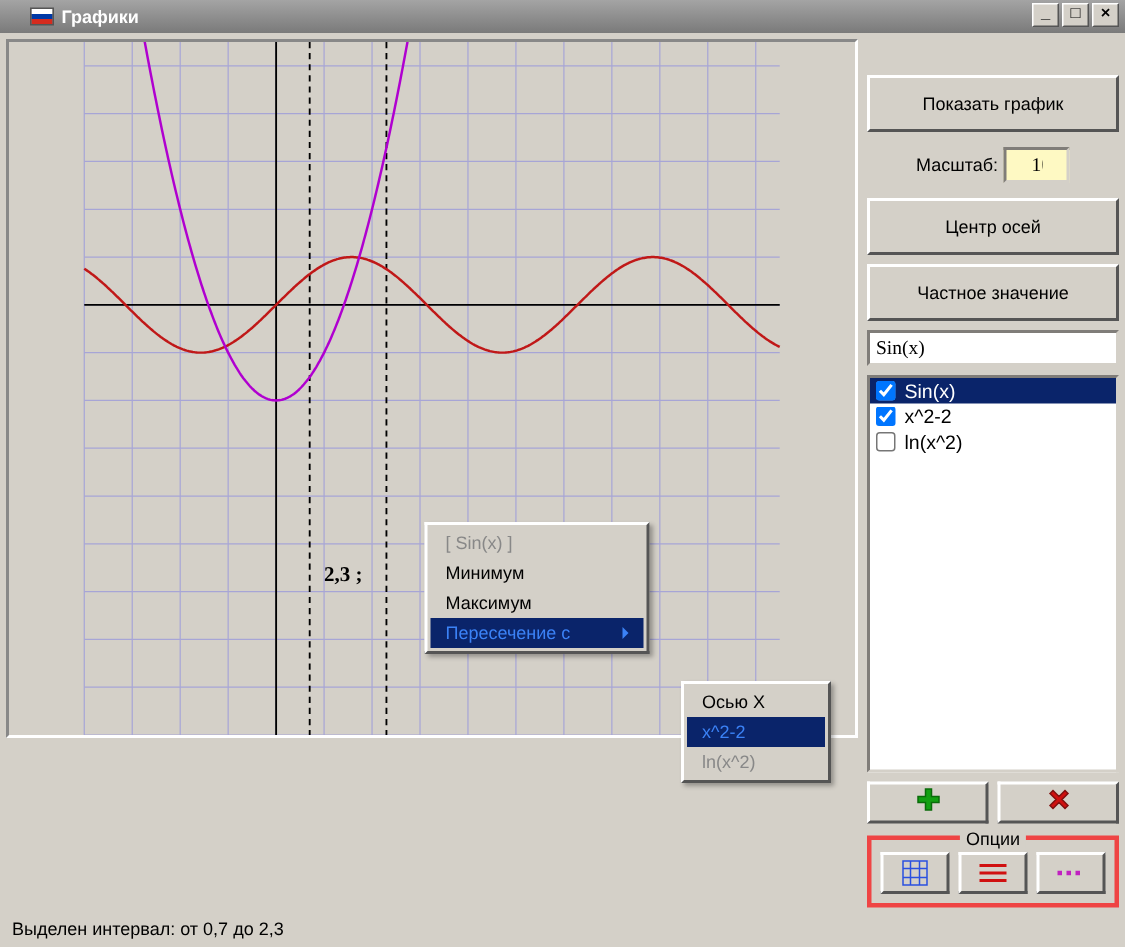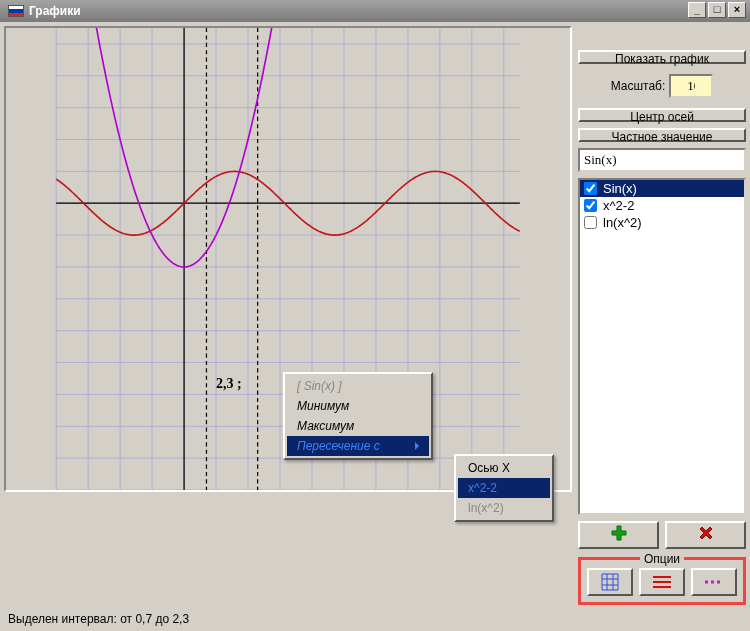--- a/index.html
+++ b/index.html
@@ -12,21 +12,21 @@
     height: 631px;
     overflow: hidden;
     position: relative;
   }
   .titlebar {
     height: 22px;
     background: linear-gradient(to bottom, #a4a4a4, #7a7a7a);
     color: #fff;
     display: flex;
     align-items: center;
-    padding-left: 8px;
+    padding-left: 20px;
     font-weight: bold;
     position: relative;
   }
   .titlebar .flag {
     width: 16px; height: 12px; margin-right: 5px;
     display: inline-block;
     background: linear-gradient(to bottom, #fff 0 33%, #0039a6 33% 66%, #d52b1e 66% 100%);
     border: 1px solid #555;
   }
   .titlebar-buttons {
@@ -72,21 +72,21 @@
     height: 100%;
   }
   .right-panel {
     flex: 1;
     display: flex;
     flex-direction: column;
     gap: 6px;
     padding-top: 24px;
   }
   .btn {
-    height: 14px;
+    height: 38px;
     background: #d4d0c8;
     border: 2px solid;
     border-color: #fff #555 #555 #fff;
     font: 12px Tahoma, Arial, sans-serif;
     cursor: pointer;
     padding: 0 4px;
   }
   .scale-row {
     display: flex; align-items: center; gap: 4px;
     padding: 4px 2px;
@@ -242,21 +242,21 @@
           </g>
           <line x1="0" y1="213.17241379310343" x2="564" y2="213.17241379310343" stroke="#000" stroke-width="1.5"></line>
           <line x1="155.58620689655172" y1="0" x2="155.58620689655172" y2="562" stroke="#000" stroke-width="1.5"></line>
           <line x1="182.8137931034483" y1="0" x2="182.8137931034483" y2="562" stroke="#000" stroke-width="1.5" stroke-dasharray="5,4"></line>
           <line x1="245.04827586206895" y1="0" x2="245.04827586206895" y2="562" stroke="#000" stroke-width="1.5" stroke-dasharray="5,4"></line>
           <path d="M0.0,183.8L1.0,184.5L2.0,185.2L3.0,185.9L4.0,186.6L5.0,187.3L6.0,188.1L7.0,188.8L8.0,189.6L9.0,190.4L10.0,191.2L11.0,192.1L12.0,192.9L13.0,193.8L14.0,194.6L15.0,195.5L16.0,196.4L17.0,197.3L18.0,198.2L19.0,199.2L20.0,200.1L21.0,201.0L22.0,202.0L23.0,202.9L24.0,203.9L25.0,204.9L26.0,205.9L27.0,206.8L28.0,207.8L29.0,208.8L30.0,209.8L31.0,210.8L32.0,211.8L33.0,212.8L34.0,213.8L35.0,214.8L36.0,215.8L37.0,216.8L38.0,217.8L39.0,218.7L40.0,219.7L41.0,220.7L42.0,221.7L43.0,222.7L44.0,223.6L45.0,224.6L46.0,225.5L47.0,226.5L48.0,227.4L49.0,228.3L50.0,229.2L51.0,230.1L52.0,231.0L53.0,231.9L54.0,232.8L55.0,233.6L56.0,234.5L57.0,235.3L58.0,236.1L59.0,236.9L60.0,237.7L61.0,238.4L62.0,239.2L63.0,239.9L64.0,240.6L65.0,241.3L66.0,242.0L67.0,242.6L68.0,243.3L69.0,243.9L70.0,244.5L71.0,245.1L72.0,245.6L73.0,246.2L74.0,246.7L75.0,247.2L76.0,247.6L77.0,248.1L78.0,248.5L79.0,248.9L80.0,249.3L81.0,249.6L82.0,250.0L83.0,250.3L84.0,250.5L85.0,250.8L86.0,251.0L87.0,251.2L88.0,251.4L89.0,251.5L90.0,251.7L91.0,251.8L92.0,251.9L93.0,251.9L94.0,251.9L95.0,251.9L96.0,251.9L97.0,251.9L98.0,251.8L99.0,251.7L100.0,251.5L101.0,251.4L102.0,251.2L103.0,251.0L104.0,250.8L105.0,250.5L106.0,250.2L107.0,249.9L108.0,249.6L109.0,249.3L110.0,248.9L111.0,248.5L112.0,248.1L113.0,247.6L114.0,247.2L115.0,246.7L116.0,246.2L117.0,245.6L118.0,245.1L119.0,244.5L120.0,243.9L121.0,243.3L122.0,242.6L123.0,242.0L124.0,241.3L125.0,240.6L126.0,239.9L127.0,239.2L128.0,238.4L129.0,237.6L130.0,236.9L131.0,236.1L132.0,235.3L133.0,234.4L134.0,233.6L135.0,232.7L136.0,231.9L137.0,231.0L138.0,230.1L139.0,229.2L140.0,228.3L141.0,227.4L142.0,226.4L143.0,225.5L144.0,224.5L145.0,223.6L146.0,222.6L147.0,221.7L148.0,220.7L149.0,219.7L150.0,218.7L151.0,217.7L152.0,216.7L153.0,215.7L154.0,214.8L155.0,213.8L156.0,212.8L157.0,211.8L158.0,210.8L159.0,209.8L160.0,208.8L161.0,207.8L162.0,206.8L163.0,205.8L164.0,204.9L165.0,203.9L166.0,202.9L167.0,202.0L168.0,201.0L169.0,200.1L170.0,199.1L171.0,198.2L172.0,197.3L173.0,196.4L174.0,195.5L175.0,194.6L176.0,193.8L177.0,192.9L178.0,192.1L179.0,191.2L180.0,190.4L181.0,189.6L182.0,188.8L183.0,188.1L184.0,187.3L185.0,186.6L186.0,185.9L187.0,185.2L188.0,184.5L189.0,183.8L190.0,183.2L191.0,182.6L192.0,182.0L193.0,181.4L194.0,180.8L195.0,180.3L196.0,179.8L197.0,179.3L198.0,178.8L199.0,178.4L200.0,177.9L201.0,177.5L202.0,177.1L203.0,176.8L204.0,176.5L205.0,176.1L206.0,175.9L207.0,175.6L208.0,175.4L209.0,175.2L210.0,175.0L211.0,174.8L212.0,174.7L213.0,174.6L214.0,174.5L215.0,174.5L216.0,174.4L217.0,174.4L218.0,174.4L219.0,174.5L220.0,174.6L221.0,174.7L222.0,174.8L223.0,174.9L224.0,175.1L225.0,175.3L226.0,175.5L227.0,175.8L228.0,176.0L229.0,176.3L230.0,176.7L231.0,177.0L232.0,177.4L233.0,177.8L234.0,178.2L235.0,178.6L236.0,179.1L237.0,179.6L238.0,180.1L239.0,180.6L240.0,181.2L241.0,181.7L242.0,182.3L243.0,183.0L244.0,183.6L245.0,184.2L246.0,184.9L247.0,185.6L248.0,186.3L249.0,187.0L250.0,187.8L251.0,188.5L252.0,189.3L253.0,190.1L254.0,190.9L255.0,191.7L256.0,192.6L257.0,193.4L258.0,194.3L259.0,195.2L260.0,196.1L261.0,197.0L262.0,197.9L263.0,198.8L264.0,199.7L265.0,200.7L266.0,201.6L267.0,202.6L268.0,203.5L269.0,204.5L270.0,205.5L271.0,206.4L272.0,207.4L273.0,208.4L274.0,209.4L275.0,210.4L276.0,211.4L277.0,212.4L278.0,213.4L279.0,214.4L280.0,215.4L281.0,216.4L282.0,217.4L283.0,218.4L284.0,219.3L285.0,220.3L286.0,221.3L287.0,222.3L288.0,223.2L289.0,224.2L290.0,225.1L291.0,226.1L292.0,227.0L293.0,228.0L294.0,228.9L295.0,229.8L296.0,230.7L297.0,231.6L298.0,232.4L299.0,233.3L300.0,234.1L301.0,235.0L302.0,235.8L303.0,236.6L304.0,237.4L305.0,238.1L306.0,238.9L307.0,239.6L308.0,240.3L309.0,241.0L310.0,241.7L311.0,242.4L312.0,243.0L313.0,243.7L314.0,244.3L315.0,244.9L316.0,245.4L317.0,246.0L318.0,246.5L319.0,247.0L320.0,247.5L321.0,247.9L322.0,248.3L323.0,248.7L324.0,249.1L325.0,249.5L326.0,249.8L327.0,250.1L328.0,250.4L329.0,250.7L330.0,250.9L331.0,251.1L332.0,251.3L333.0,251.5L334.0,251.6L335.0,251.7L336.0,251.8L337.0,251.9L338.0,251.9L339.0,251.9L340.0,251.9L341.0,251.9L342.0,251.8L343.0,251.7L344.0,251.6L345.0,251.5L346.0,251.3L347.0,251.1L348.0,250.9L349.0,250.6L350.0,250.4L351.0,250.1L352.0,249.7L353.0,249.4L354.0,249.0L355.0,248.7L356.0,248.2L357.0,247.8L358.0,247.3L359.0,246.9L360.0,246.4L361.0,245.8L362.0,245.3L363.0,244.7L364.0,244.1L365.0,243.5L366.0,242.9L367.0,242.2L368.0,241.6L369.0,240.9L370.0,240.2L371.0,239.5L372.0,238.7L373.0,238.0L374.0,237.2L375.0,236.4L376.0,235.6L377.0,234.8L378.0,233.9L379.0,233.1L380.0,232.2L381.0,231.3L382.0,230.5L383.0,229.6L384.0,228.7L385.0,227.7L386.0,226.8L387.0,225.9L388.0,224.9L389.0,224.0L390.0,223.0L391.0,222.0L392.0,221.1L393.0,220.1L394.0,219.1L395.0,218.1L396.0,217.1L397.0,216.1L398.0,215.1L399.0,214.1L400.0,213.2L401.0,212.2L402.0,211.2L403.0,210.2L404.0,209.2L405.0,208.2L406.0,207.2L407.0,206.2L408.0,205.2L409.0,204.3L410.0,203.3L411.0,202.3L412.0,201.4L413.0,200.4L414.0,199.5L415.0,198.6L416.0,197.7L417.0,196.7L418.0,195.9L419.0,195.0L420.0,194.1L421.0,193.2L422.0,192.4L423.0,191.6L424.0,190.7L425.0,189.9L426.0,189.1L427.0,188.4L428.0,187.6L429.0,186.9L430.0,186.1L431.0,185.4L432.0,184.7L433.0,184.1L434.0,183.4L435.0,182.8L436.0,182.2L437.0,181.6L438.0,181.0L439.0,180.5L440.0,180.0L441.0,179.5L442.0,179.0L443.0,178.5L444.0,178.1L445.0,177.7L446.0,177.3L447.0,176.9L448.0,176.6L449.0,176.3L450.0,176.0L451.0,175.7L452.0,175.5L453.0,175.2L454.0,175.1L455.0,174.9L456.0,174.7L457.0,174.6L458.0,174.5L459.0,174.5L460.0,174.4L461.0,174.4L462.0,174.4L463.0,174.5L464.0,174.5L465.0,174.6L466.0,174.7L467.0,174.9L468.0,175.0L469.0,175.2L470.0,175.4L471.0,175.7L472.0,175.9L473.0,176.2L474.0,176.5L475.0,176.9L476.0,177.2L477.0,177.6L478.0,178.0L479.0,178.5L480.0,178.9L481.0,179.4L482.0,179.9L483.0,180.4L484.0,181.0L485.0,181.5L486.0,182.1L487.0,182.7L488.0,183.3L489.0,184.0L490.0,184.6L491.0,185.3L492.0,186.0L493.0,186.7L494.0,187.5L495.0,188.2L496.0,189.0L497.0,189.8L498.0,190.6L499.0,191.4L500.0,192.3L501.0,193.1L502.0,194.0L503.0,194.8L504.0,195.7L505.0,196.6L506.0,197.5L507.0,198.4L508.0,199.4L509.0,200.3L510.0,201.2L511.0,202.2L512.0,203.1L513.0,204.1L514.0,205.1L515.0,206.1L516.0,207.0L517.0,208.0L518.0,209.0L519.0,210.0L520.0,211.0L521.0,212.0L522.0,213.0L523.0,214.0L524.0,215.0L525.0,216.0L526.0,217.0L527.0,218.0L528.0,219.0L529.0,219.9L530.0,220.9L531.0,221.9L532.0,222.9L533.0,223.8L534.0,224.8L535.0,225.7L536.0,226.7L537.0,227.6L538.0,228.5L539.0,229.4L540.0,230.3L541.0,231.2L542.0,232.1L543.0,232.9L544.0,233.8L545.0,234.6L546.0,235.5L547.0,236.3L548.0,237.1L549.0,237.8L550.0,238.6L551.0,239.3L552.0,240.1L553.0,240.8L554.0,241.5L555.0,242.1L556.0,242.8L557.0,243.4L558.0,244.0L559.0,244.6L560.0,245.2L561.0,245.7L562.0,246.3L563.0,246.8L564.0,247.3" stroke="#c01818" stroke-width="2" fill="none"></path>
           <path d="M48.0,-5.8L49.0,-0.3L50.0,5.1L51.0,10.5L52.0,15.8L53.0,21.1L54.0,26.3L55.0,31.5L56.0,36.6L57.0,41.7L58.0,46.7L59.0,51.7L60.0,56.6L61.0,61.5L62.0,66.3L63.0,71.1L64.0,75.8L65.0,80.5L66.0,85.1L67.0,89.7L68.0,94.2L69.0,98.6L70.0,103.0L71.0,107.4L72.0,111.7L73.0,116.0L74.0,120.2L75.0,124.3L76.0,128.4L77.0,132.5L78.0,136.5L79.0,140.4L80.0,144.3L81.0,148.2L82.0,152.0L83.0,155.7L84.0,159.4L85.0,163.0L86.0,166.6L87.0,170.2L88.0,173.7L89.0,177.1L90.0,180.5L91.0,183.8L92.0,187.1L93.0,190.3L94.0,193.5L95.0,196.7L96.0,199.7L97.0,202.8L98.0,205.7L99.0,208.7L100.0,211.5L101.0,214.4L102.0,217.1L103.0,219.8L104.0,222.5L105.0,225.1L106.0,227.7L107.0,230.2L108.0,232.7L109.0,235.1L110.0,237.5L111.0,239.8L112.0,242.0L113.0,244.2L114.0,246.4L115.0,248.5L116.0,250.5L117.0,252.5L118.0,254.5L119.0,256.4L120.0,258.2L121.0,260.0L122.0,261.8L123.0,263.5L124.0,265.1L125.0,266.7L126.0,268.3L127.0,269.8L128.0,271.2L129.0,272.6L130.0,273.9L131.0,275.2L132.0,276.4L133.0,277.6L134.0,278.8L135.0,279.8L136.0,280.9L137.0,281.8L138.0,282.8L139.0,283.6L140.0,284.5L141.0,285.2L142.0,286.0L143.0,286.6L144.0,287.3L145.0,287.8L146.0,288.3L147.0,288.8L148.0,289.2L149.0,289.6L150.0,289.9L151.0,290.2L152.0,290.4L153.0,290.5L154.0,290.6L155.0,290.7L156.0,290.7L157.0,290.6L158.0,290.5L159.0,290.4L160.0,290.2L161.0,289.9L162.0,289.6L163.0,289.3L164.0,288.9L165.0,288.4L166.0,287.9L167.0,287.4L168.0,286.7L169.0,286.1L170.0,285.4L171.0,284.6L172.0,283.8L173.0,282.9L174.0,282.0L175.0,281.0L176.0,280.0L177.0,278.9L178.0,277.8L179.0,276.6L180.0,275.4L181.0,274.1L182.0,272.8L183.0,271.4L184.0,270.0L185.0,268.5L186.0,267.0L187.0,265.4L188.0,263.8L189.0,262.1L190.0,260.3L191.0,258.6L192.0,256.7L193.0,254.8L194.0,252.9L195.0,250.9L196.0,248.8L197.0,246.8L198.0,244.6L199.0,242.4L200.0,240.2L201.0,237.9L202.0,235.5L203.0,233.1L204.0,230.6L205.0,228.1L206.0,225.6L207.0,223.0L208.0,220.3L209.0,217.6L210.0,214.8L211.0,212.0L212.0,209.2L213.0,206.2L214.0,203.3L215.0,200.3L216.0,197.2L217.0,194.1L218.0,190.9L219.0,187.7L220.0,184.4L221.0,181.1L222.0,177.7L223.0,174.3L224.0,170.8L225.0,167.3L226.0,163.7L227.0,160.0L228.0,156.4L229.0,152.6L230.0,148.8L231.0,145.0L232.0,141.1L233.0,137.2L234.0,133.2L235.0,129.1L236.0,125.0L237.0,120.9L238.0,116.7L239.0,112.4L240.0,108.1L241.0,103.8L242.0,99.4L243.0,94.9L244.0,90.4L245.0,85.9L246.0,81.3L247.0,76.6L248.0,71.9L249.0,67.1L250.0,62.3L251.0,57.5L252.0,52.6L253.0,47.6L254.0,42.6L255.0,37.5L256.0,32.4L257.0,27.2L258.0,22.0L259.0,16.7L260.0,11.4L261.0,6.0L262.0,0.6L263.0,-4.9" stroke="#b000d0" stroke-width="2" fill="none"></path>
         </svg>
       <div class="coord-label" id="coord-label" style="left: 210.048px; top: 348.172px;">2,3 ;</div>
 
-      <div class="ctx-menu" id="ctx-main" style="left:277px; top:344px;font-style:italic;">
+      <div class="ctx-menu" id="ctx-main" style="left:277px; top:320px;">
           <div class="ctx-item disabled">[ Sin(x) ]</div>
           <div class="ctx-item">Минимум</div>
           <div class="ctx-item">Максимум</div>
           <div class="ctx-item highlight hasarrow">Пересечение с</div>
         </div>
       <div class="ctx-menu" id="ctx-sub" style="left:448px; top:426px; min-width:100px;">
           <div class="ctx-item">Осью  X</div>
           <div class="ctx-item highlight">x^2-2</div>
           <div class="ctx-item disabled">ln(x^2)</div>
         </div>

